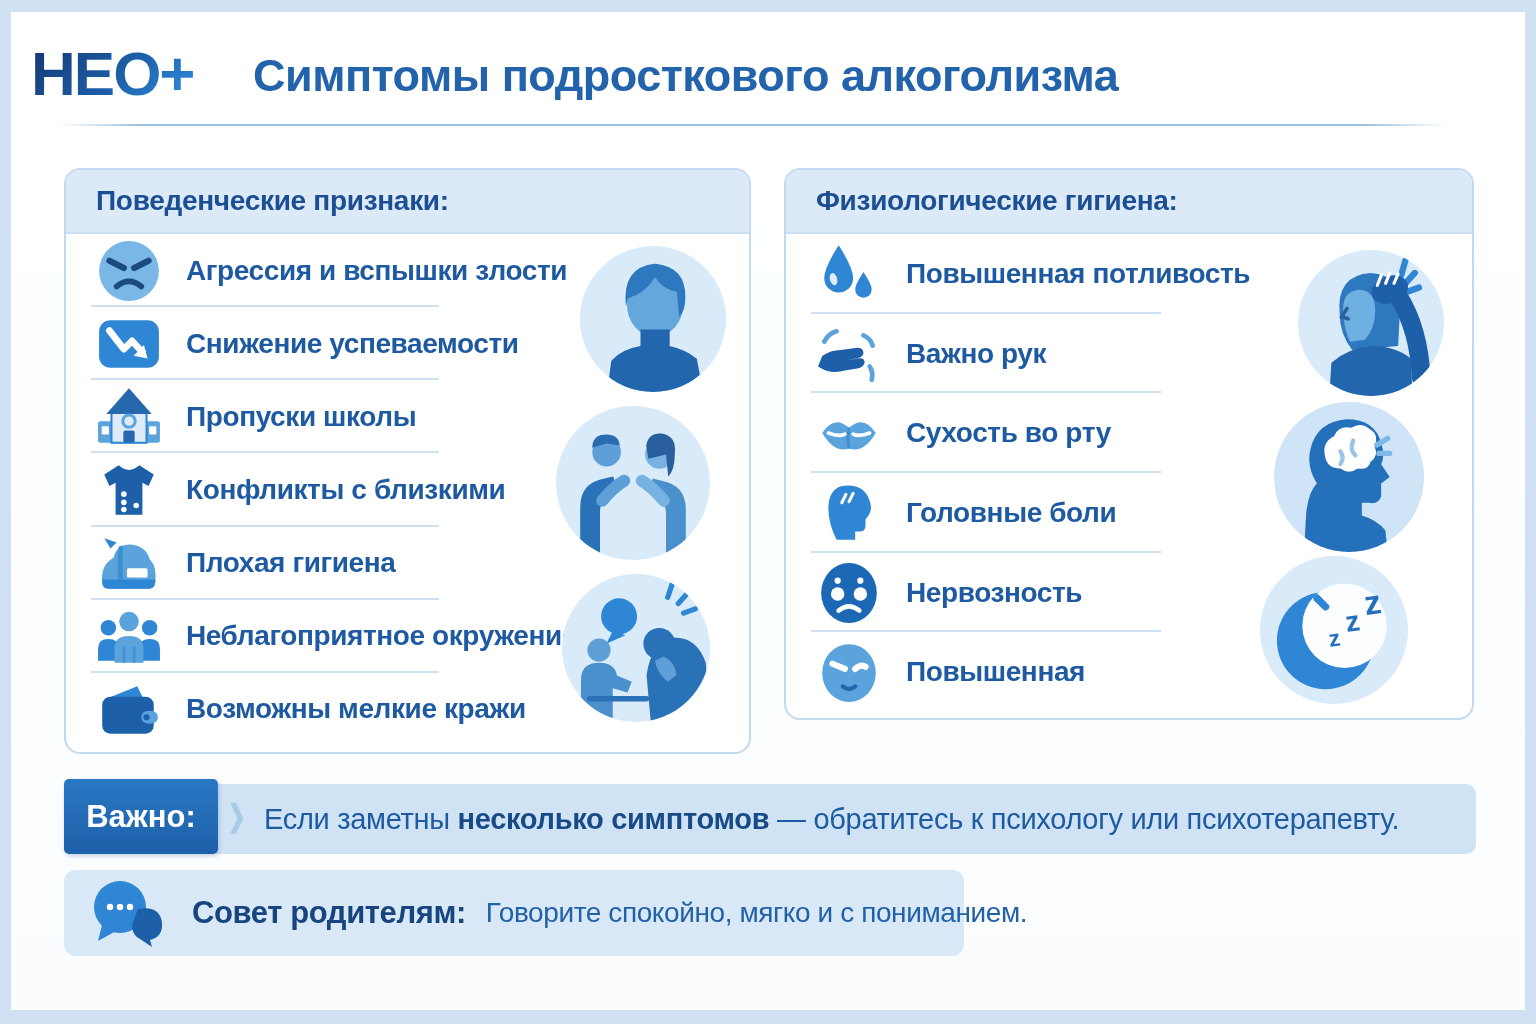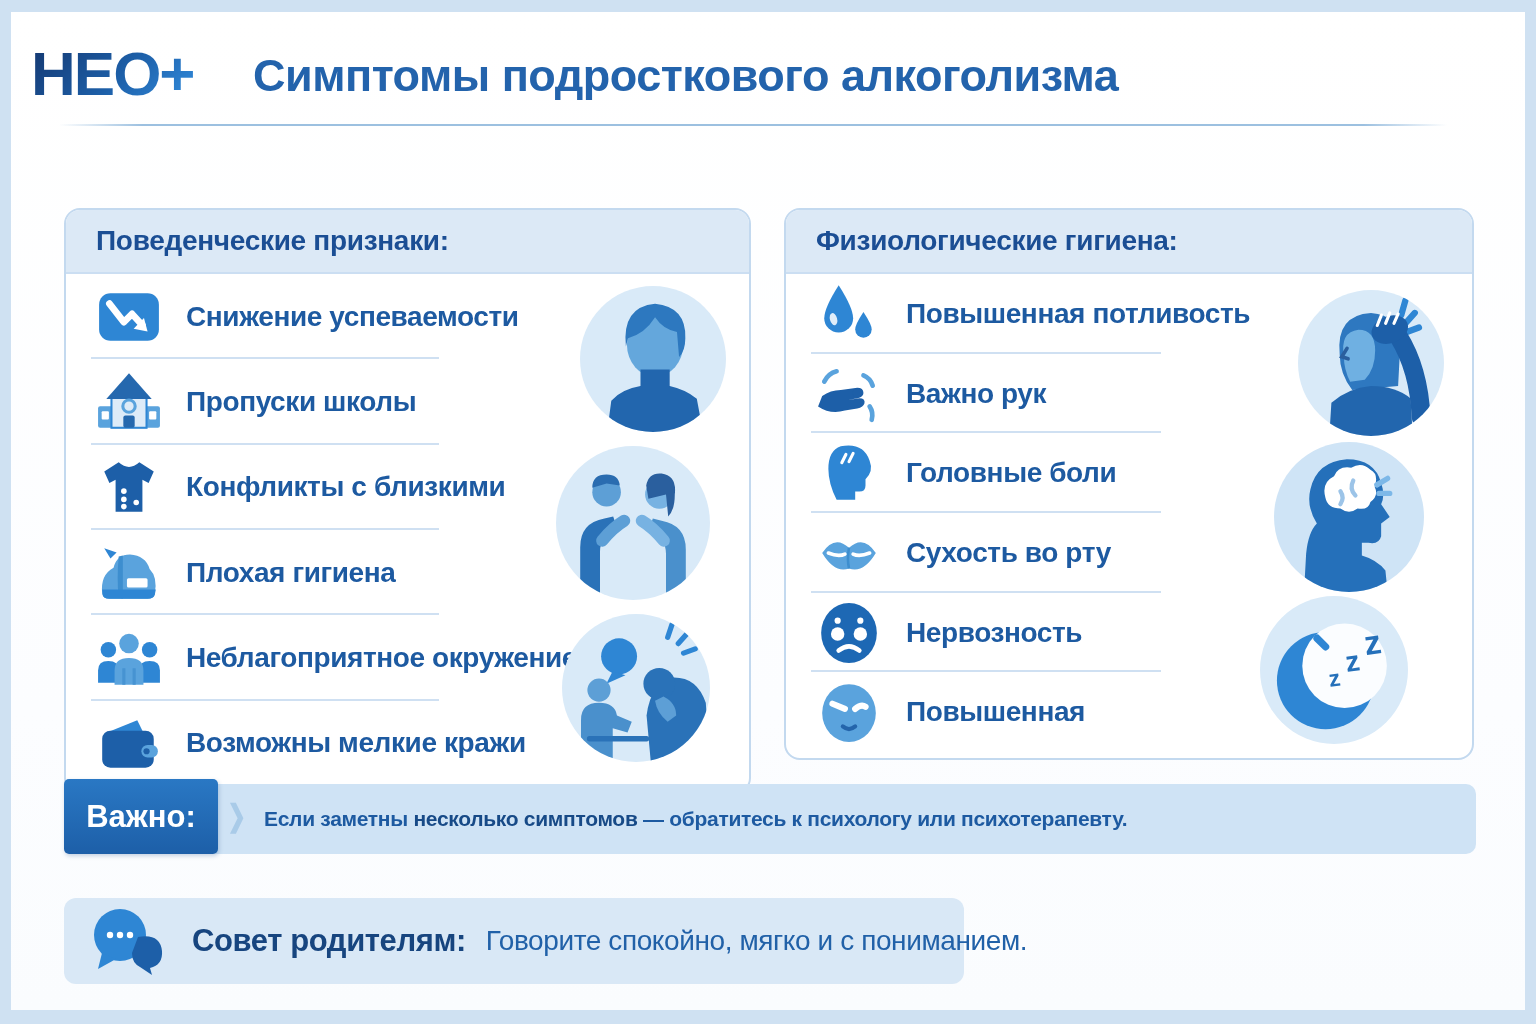--- a/index.html
+++ b/index.html
@@ -25,21 +25,21 @@
     position:absolute;left:242px;top:38px;
     font-size:45px;font-weight:bold;color:#2363ac;letter-spacing:-0.5px;
   }
   .header-divider{
     position:absolute;left:48px;top:112px;width:1388px;height:2px;
     background:linear-gradient(90deg,rgba(156,192,224,0) 0%,#9cc0e0 6%,#9cc0e0 94%,rgba(156,192,224,0) 100%);
   }
   
   .panel{
     position:absolute;background:#ffffff;border:2px solid #c3d9ef;border-radius:16px;
-    overflow:hidden;box-sizing:border-box;margin-top:40px;
+    overflow:hidden;box-sizing:border-box;
   }
   .panel.left{left:53px;top:156px;width:687px;height:586px;}
   .panel.right{left:773px;top:156px;width:690px;height:552px;}
   .panel-header{
     height:62px;background:#dce9f6;display:flex;align-items:center;padding-left:30px;
     border-bottom:2px solid #cbdef2;
   }
   .panel-header .ph-title{font-size:28px;font-weight:bold;color:#1b4e94;letter-spacing:-0.3px;}
   .items{display:flex;flex-direction:column;position:absolute;left:0;right:0;top:64px;bottom:6px;}
   .item{flex:1;display:flex;align-items:center;padding-left:30px;gap:24px;position:relative;}
@@ -58,58 +58,69 @@
   
   .illu.r1{left:512px;top:80px;width:146px;height:146px;}
   .illu.r2{left:488px;top:232px;width:150px;height:150px;}
   .illu.r3{left:474px;top:386px;width:148px;height:148px;}
   
   .imp-banner{
     position:absolute;left:53px;top:772px;width:1412px;height:70px;
     background:#cfe3f5;border-radius:10px;
     display:flex;align-items:center;box-sizing:border-box;padding-left:200px;
   }
-  .imp-text{font-size:21px;color:#1d5aa1;letter-spacing:-0.3px;white-space:nowrap;font-weight:bold;}
+  .imp-text{font-size:29px;color:#1d5aa1;letter-spacing:-0.3px;white-space:nowrap;}
   .imp-text b{color:#174a87;}
   .imp-tag{
     position:absolute;left:53px;top:767px;width:154px;height:75px;
     background:linear-gradient(180deg,#2a78c4,#1d5fa8);border-radius:5px;
     display:flex;align-items:center;justify-content:center;
     font-size:31px;font-weight:bold;color:#ffffff;
     box-shadow:1px 2px 4px rgba(30,80,140,.25);
   }
   .imp-chevron{
     position:absolute;left:213px;top:786px;font-size:30px;font-weight:bold;color:#a9cbe8;
     transform:scaleX(.75);
   }
   
   .advice{
     position:absolute;left:53px;top:858px;width:900px;height:86px;
     background:#d9e8f6;border-radius:12px;
-    display:flex;align-items:center;box-sizing:border-box;padding-left:24px;gap:18px;margin-top:28px;
+    display:flex;align-items:center;box-sizing:border-box;padding-left:24px;gap:18px;
   }
   .advice .ic{width:86px;height:68px;flex:0 0 86px;}
   .advice-label{font-size:31px;font-weight:bold;color:#17457f;letter-spacing:-0.4px;white-space:nowrap;}
   .advice-text{font-size:28px;color:#2161a8;letter-spacing:-0.4px;white-space:nowrap;margin-left:2px;}
 </style>
 </head>
 <body>
 
 <div class="page">
 
   <div class="logo">НЕО+</div>
   <div class="title">Симптомы подросткового алкоголизма</div>
   <div class="header-divider"></div>
 
   <div class="panel left">
     <div class="panel-header">
       <span class="ph-title">Поведенческие признаки:</span>
     </div>
     <div class="items">
 
+      <div class="item">
+        <span class="ic">
+          <svg viewBox="0 0 64 64">
+              <circle cx="32" cy="32" r="29" fill="#7bb7e6"></circle>
+              <path d="M13 22 L27 29" stroke="#1b4a7e" stroke-width="6" stroke-linecap="round" fill="none"></path>
+              <path d="M51 22 L37 29" stroke="#1b4a7e" stroke-width="6" stroke-linecap="round" fill="none"></path>
+              <path d="M20 47 Q32 37 44 47" stroke="#1b4a7e" stroke-width="5.5" stroke-linecap="round" fill="none"></path>
+            </svg>
+        </span>
+        <span class="lbl">Агрессия и вспышки злости</span>
+      </div>
 
       <div class="item">
         <span class="ic">
           <svg viewBox="0 0 64 64">
               <rect x="3" y="9" width="58" height="46" rx="11" fill="#2e86d4"></rect>
               <path d="M13 19 L27 37 L35 29 L45 40" stroke="#ffffff" stroke-width="6.5" fill="none" stroke-linecap="round" stroke-linejoin="round"></path>
               <path d="M50 46 L36.5 43.5 L46.5 33 Z" fill="#ffffff"></path>
             </svg>
         </span>
         <span class="lbl">Снижение успеваемости</span>
@@ -269,36 +280,36 @@
               <path d="M46 14 Q53 17 55 24" stroke="#5aa3dd" stroke-width="4.5" stroke-linecap="round" fill="none"></path>
               <path d="M52 44 Q56 50 54 57" stroke="#5aa3dd" stroke-width="4.5" stroke-linecap="round" fill="none"></path>
             </svg>
         </span>
         <span class="lbl">Важно рук</span>
       </div>
 
       <div class="item">
         <span class="ic">
           <svg viewBox="0 0 64 64">
-              <path d="M24 6 Q46 2 52 20 Q56 30 48 38 L48 44 Q48 50 42 50 L38 50 L38 58 L20 58 Q12 42 12 28 Q12 10 24 6 Z" fill="#2e86d4"></path>
-              <path d="M25 22 L29 14 M32 21 L36 13" stroke="#ffffff" stroke-width="3" stroke-linecap="round"></path>
-            </svg>
-        </span>
-        <span class="lbl">Головные боли</span>
-      </div>
-
-      <div class="item">
-        <span class="ic">
-          <svg viewBox="0 0 64 64">
               <path d="M6 32 Q18 14 32 27 Q46 14 58 32 Q46 52 32 47 Q18 52 6 32 Z" fill="#5aa3dd"></path>
               <path d="M32 27 Q30 38 32 47" stroke="#3d8ecf" stroke-width="2.5" fill="none"></path>
               <path d="M12 32 Q22 36 28 33 M36 33 Q42 36 52 32" stroke="#ffffff" stroke-width="3.5" stroke-linecap="round" fill="none"></path>
             </svg>
         </span>
         <span class="lbl">Сухость во рту</span>
+      </div>
+
+      <div class="item">
+        <span class="ic">
+          <svg viewBox="0 0 64 64">
+              <path d="M24 6 Q46 2 52 20 Q56 30 48 38 L48 44 Q48 50 42 50 L38 50 L38 58 L20 58 Q12 42 12 28 Q12 10 24 6 Z" fill="#2e86d4"></path>
+              <path d="M25 22 L29 14 M32 21 L36 13" stroke="#ffffff" stroke-width="3" stroke-linecap="round"></path>
+            </svg>
+        </span>
+        <span class="lbl">Головные боли</span>
       </div>
 
       <div class="item">
         <span class="ic">
           <svg viewBox="0 0 64 64">
               <ellipse cx="32" cy="32" rx="27" ry="29" fill="#1d68b4"></ellipse>
               <circle cx="21" cy="20" r="3" fill="#ffffff"></circle>
               <circle cx="43" cy="20" r="3" fill="#ffffff"></circle>
               <circle cx="21" cy="33" r="6.5" fill="#ffffff"></circle>
               <circle cx="43" cy="33" r="6.5" fill="#ffffff"></circle>

